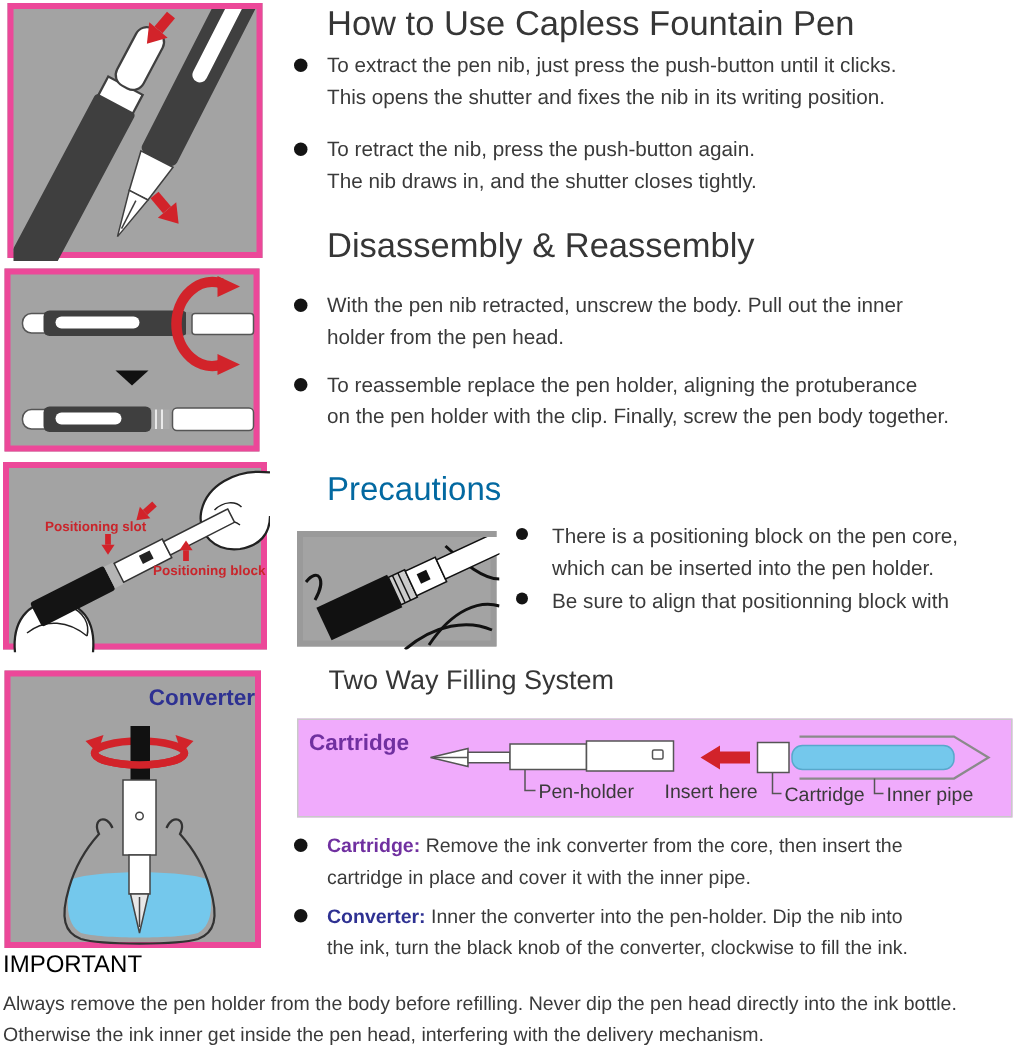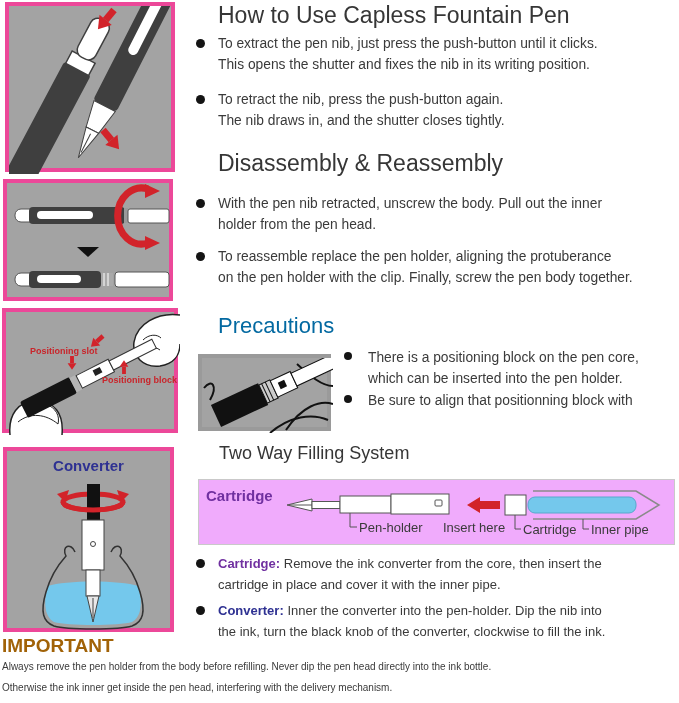--- a/index.html
+++ b/index.html
@@ -10,23 +10,23 @@
   .h-red{color:#0369a1}
   .dot{position:absolute;width:9px;height:9px;border-radius:50%;background:#141414}
   .btext{position:absolute;font-size:13.8px;line-height:21px;white-space:nowrap;color:#3a3a3a}
   .btext.tight{font-size:13px}
   .lead{font-weight:bold}
   .lead.purple{color:#7030a0}
   .lead.blue{color:#2e3192}
   .diagram{position:absolute;border:1px solid #c9c9c9;background:#f0abfc;box-sizing:border-box}
   .dg-label{position:absolute;font-size:13px;white-space:nowrap;color:#3a3a3a}
   .mode-label{position:absolute;font-weight:bold;font-size:15px;color:#7030a0;white-space:nowrap}
-  .imp-title{position:absolute;font-size:19px;font-weight:bold;color:#a16207}
-  .imp-line{position:absolute;font-size:10px;color:#3a3a3a;white-space:nowrap}
-  .conv-title{position:absolute;left:0;right:0;top:6px;text-align:center;
+  .imp-title{position:absolute;font-size:16px;font-weight:normal;color:#000000}
+  .imp-line{position:absolute;font-size:13px;color:#3a3a3a;white-space:nowrap}
+  .conv-title{position:absolute;left:0;right:0;top:6px;text-align:right;
               font-weight:bold;font-size:15px;color:#2e3192}
   svg{display:block}
   .rlabel{font-family:"Liberation Sans",sans-serif;font-size:9px;font-weight:bold;fill:#c9252b}
 </style>
 </head>
 <body>
 
 <div class="page">
 
   <svg width="0" height="0" style="position:absolute" aria-hidden="true">

